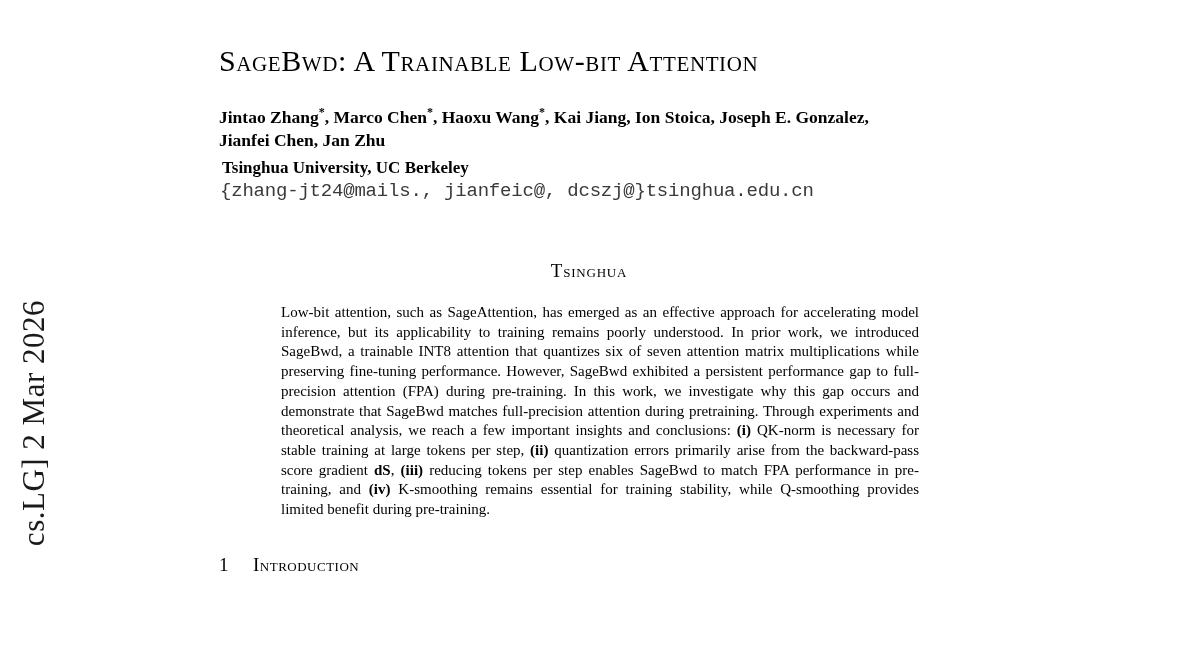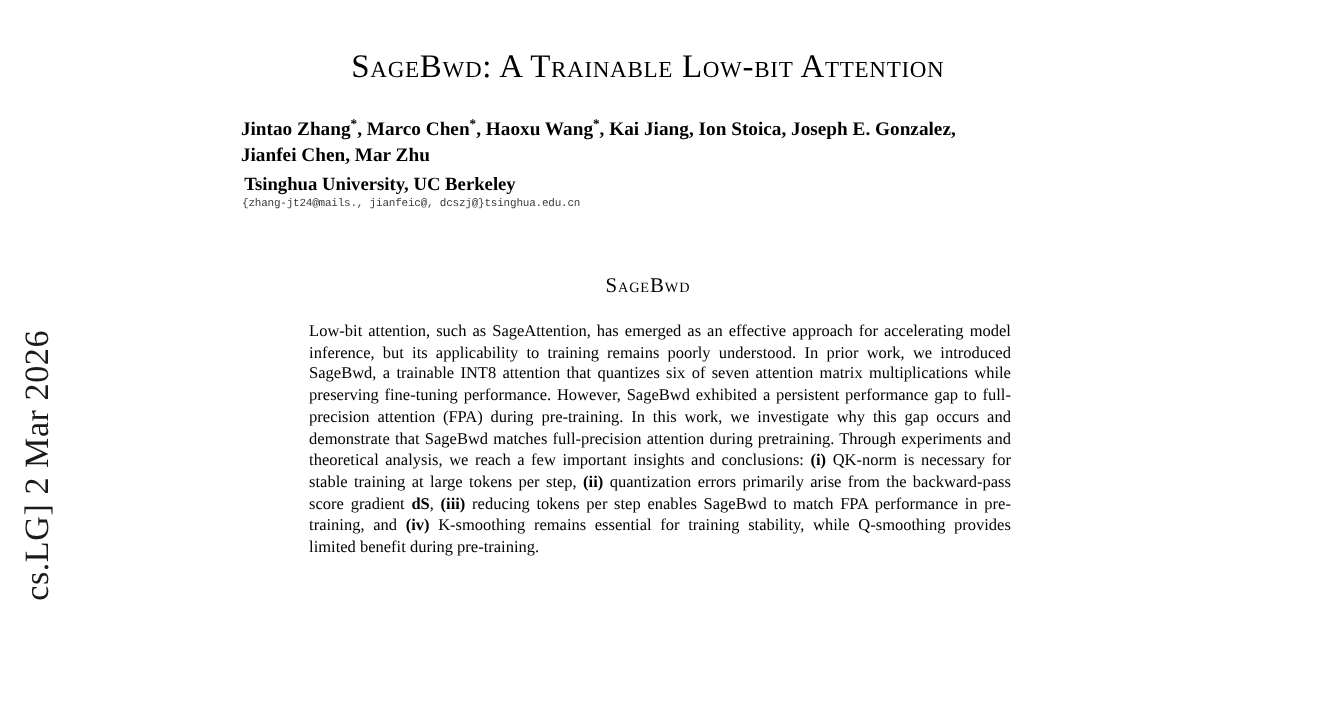--- a/index.html
+++ b/index.html
@@ -40,21 +40,20 @@
 
   .content {
     position: absolute;
     left: 219px;
     top: 0;
     width: 740px;
   }
 
   .title {
     margin-top: 44px;
-    text-align: center;
     font-size: 30px;
     font-variant: small-caps;
     letter-spacing: 0.6px;
     line-height: 1.1;
     white-space: nowrap;
   }
 
   .authors {
     margin-top: 28px;
     font-size: 17.5px;
@@ -72,21 +71,21 @@
   .affil {
     margin-top: 6px;
     font-size: 17px;
     padding-left: 3px;
     font-weight: bold;
   }
 
   .emails {
     margin-top: 2px;
     font-family: "Liberation Mono", monospace;
-    font-size: 10px;
+    font-size: 19px;
     letter-spacing: -0.2px;
     color: #3a3a3a;
     padding-left: 1px;
   }
 
   .abstract-head {
     margin-top: 58px;
     text-align: center;
     font-size: 19px;
     font-variant: small-caps;
@@ -123,26 +122,29 @@
 <div class="page">
 
   <div class="arxiv-stamp">cs.LG]  2 Mar 2026</div>
 
   <div class="content">
 
     <div class="title">SageBwd: A Trainable Low-bit Attention</div>
 
     <div class="authors">
       <span>Jintao Zhang<span class="sup">*</span>, Marco Chen<span class="sup">*</span>, Haoxu Wang<span class="sup">*</span>, Kai Jiang,  Ion Stoica,  Joseph E. Gonzalez,</span><br>
-      <span>Jianfei Chen,  Mar Zhu</span>
+      <span>Jianfei Chen,  Jan Zhu</span>
     </div>
 
     <div class="affil">Tsinghua University, UC Berkeley</div>
 
     <div class="emails">{zhang-jt24@mails., jianfeic@, dcszj@}tsinghua.edu.cn</div>
 
-    <div class="abstract-head">SageBwd</div>
+    <div class="abstract-head">Tsinghua</div>
 
     <div class="abstract-body">Low-bit attention, such as SageAttention, has emerged as an effective approach for accelerating model inference, but its applicability to training remains poorly understood. In prior work, we introduced SageBwd, a trainable INT8 attention that quantizes six of seven attention matrix multiplications while preserving fine-tuning performance. However, SageBwd exhibited a persistent performance gap to full-precision attention (FPA) during pre-training. In this work, we investigate why this gap occurs and demonstrate that SageBwd matches full-precision attention during pretraining. Through experiments and theoretical analysis, we reach a few important insights and conclusions: <b>(i)</b> QK-norm is necessary for stable training at large tokens per step, <b>(ii)</b> quantization errors primarily arise from the backward-pass score gradient <span class="ds">dS</span>, <b>(iii)</b> reducing tokens per step enables SageBwd to match FPA performance in pre-training, and <b>(iv)</b> K-smoothing remains essential for training stability, while Q-smoothing provides limited benefit during pre-training.</div>
 
+    <div class="section-head">
+      <span class="num">1</span><span>Introduction</span>
+    </div>
 
   </div>
 </div>
 
 </body></html>

